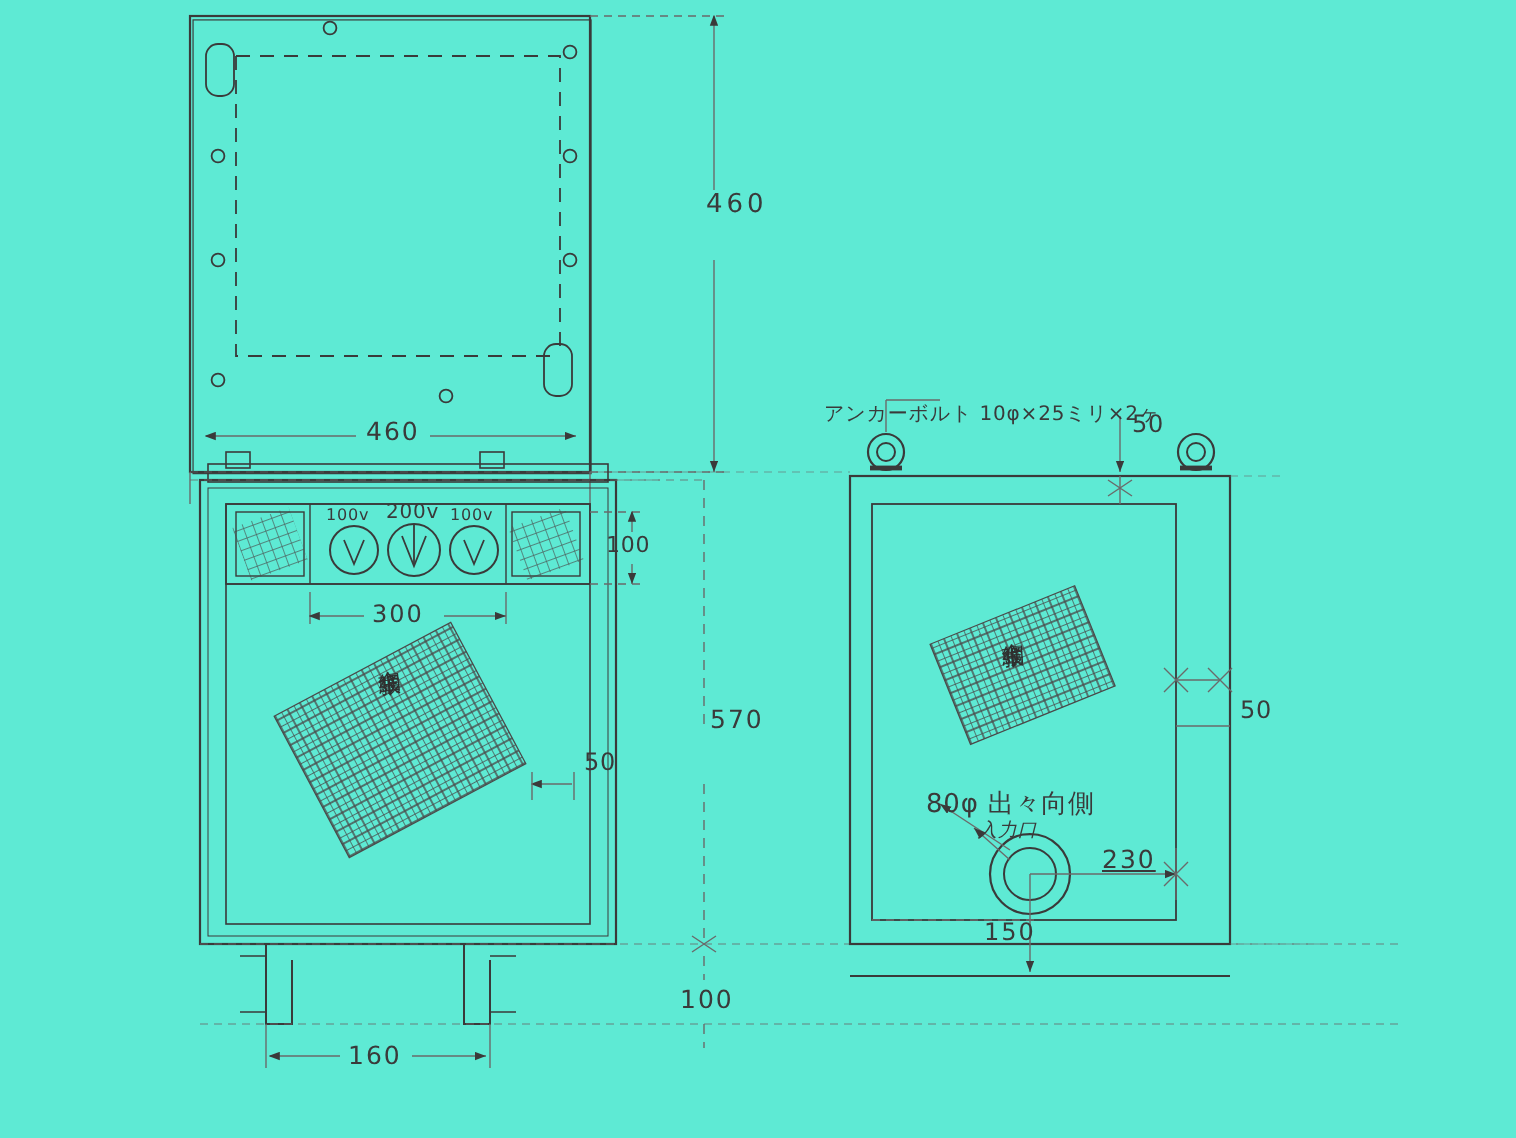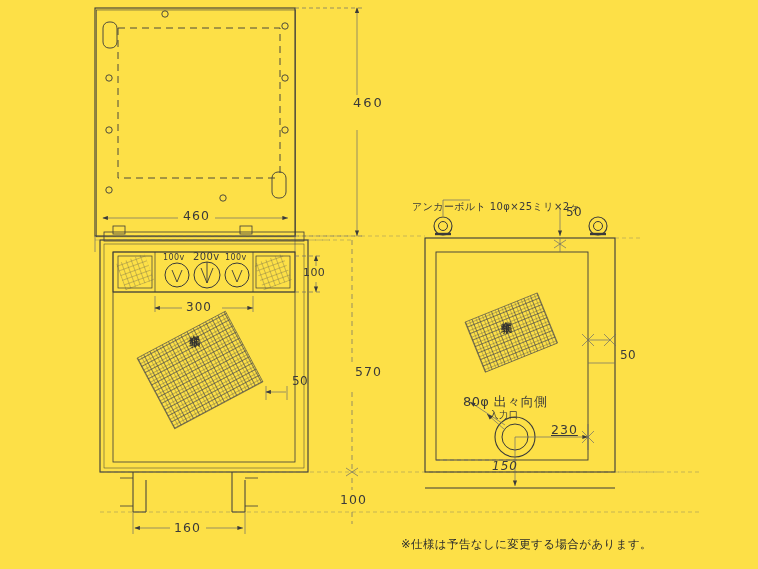--- a/index.html
+++ b/index.html
@@ -1,18 +1,18 @@
 <!DOCTYPE html>
 <html><head>
 <meta charset="utf-8">
 <style>
   html,body{margin:0;padding:0;background:#ffffff;}
   body{width:758px;height:569px;overflow:hidden;
        font-family:"Liberation Serif",serif;color:#333333;}
-  #sheet{position:relative;width:758px;height:569px;background:#fde047;}
+  #sheet{position:relative;width:758px;height:569px;background:#5eead4;}
   svg{position:absolute;top:0;left:0;}
   .note{position:absolute;font-family:"DejaVu Sans",sans-serif;
         font-size:11.5px;color:#3a3a3a;letter-spacing:.4px;white-space:nowrap;}
 </style>
 </head>
 <body>
 
 <div id="sheet">
 
 <svg width="758" height="569" viewBox="0 0 758 569">
@@ -170,33 +170,31 @@
 <div class="note" style="left:353px;top:95px;font-size:13px;letter-spacing:2px;">460</div>
 <div class="note" style="left:183px;top:208px;font-size:12.5px;letter-spacing:1px;">460</div>
 
 <div class="note" style="left:163px;top:253px;font-size:8px;">100ⅴ</div>
 <div class="note" style="left:193px;top:251px;font-size:10px;">200ⅴ</div>
 <div class="note" style="left:225px;top:253px;font-size:8px;">100ⅴ</div>
 
 <div class="note" style="left:186px;top:300px;font-size:12px;letter-spacing:1px;">300</div>
 <div class="note" style="left:303px;top:266px;font-size:11px;">100</div>
 <div class="note" style="left:292px;top:374px;font-size:12px;">50</div>
-<div class="note" style="left:355px;top:364px;font-size:12.5px;letter-spacing:1px;">570</div>
+<div class="note" style="left:355px;top:352px;font-size:12.5px;letter-spacing:1px;">570</div>
 <div class="note" style="left:340px;top:492px;font-size:12.5px;letter-spacing:1px;">100</div>
 <div class="note" style="left:174px;top:520px;font-size:12.5px;letter-spacing:1px;">160</div>
 
 <div class="note" style="left:185px;top:327px;font-size:11px;writing-mode:vertical-rl;
      transform:rotate(-6deg);letter-spacing:1px;color:#2f2f2f;">金網張リ</div>
 
 <div class="note" style="left:412px;top:200px;font-size:10px;">アンカーボルト 10φ×25ミリ×2ヶ</div>
 <div class="note" style="left:566px;top:205px;font-size:12px;">50</div>
 <div class="note" style="left:620px;top:348px;font-size:12px;">50</div>
 <div class="note" style="left:497px;top:313px;font-size:11px;writing-mode:vertical-rl;
      transform:rotate(-4deg);letter-spacing:1px;color:#2f2f2f;">金網張リ</div>
 <div class="note" style="left:463px;top:393px;font-size:13px;">80φ 出々向側</div>
-<div class="note" style="left:489px;top:409px;font-size:9.5px;">入力口</div>
+<div class="note" style="left:489px;top:409px;font-size:9.5px;font-style:italic;">入力口</div>
 <div class="note" style="left:551px;top:422px;font-size:12.5px;letter-spacing:1px;text-decoration:underline;">230</div>
-<div class="note" style="left:492px;top:459px;font-size:12px;letter-spacing:1px;font-style:italic;">150</div>
-
-<div class="note" style="left:401px;top:537px;font-size:11.5px;color:#2b2b2b;
-     font-family:'DejaVu Sans',sans-serif;">※仕様は予告なしに変更する場合があります。</div>
+<div class="note" style="left:492px;top:459px;font-size:12px;letter-spacing:1px;">150</div>
+
 
 </div>
 
 </body></html>

